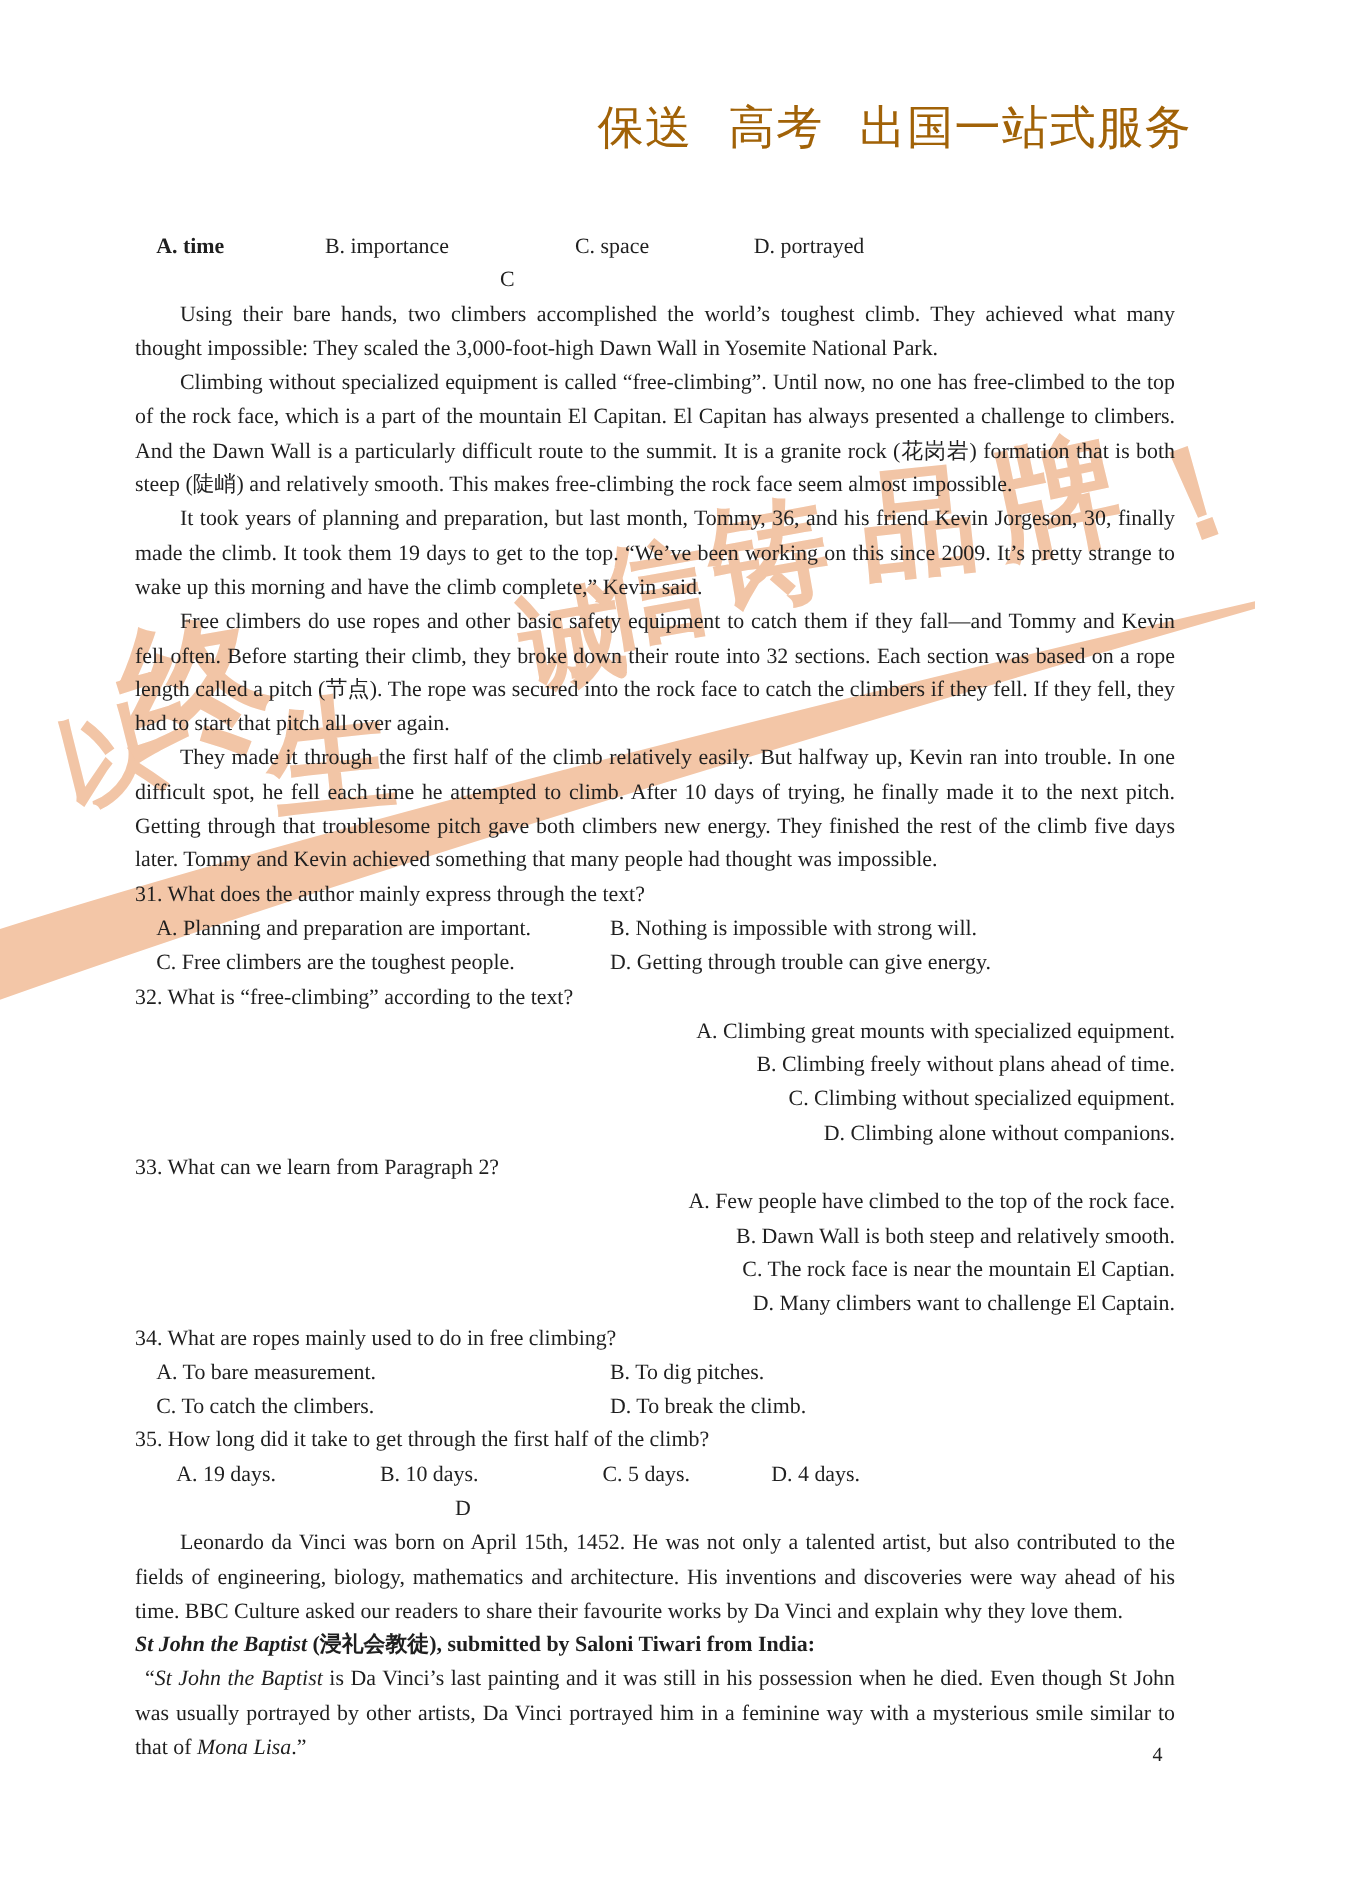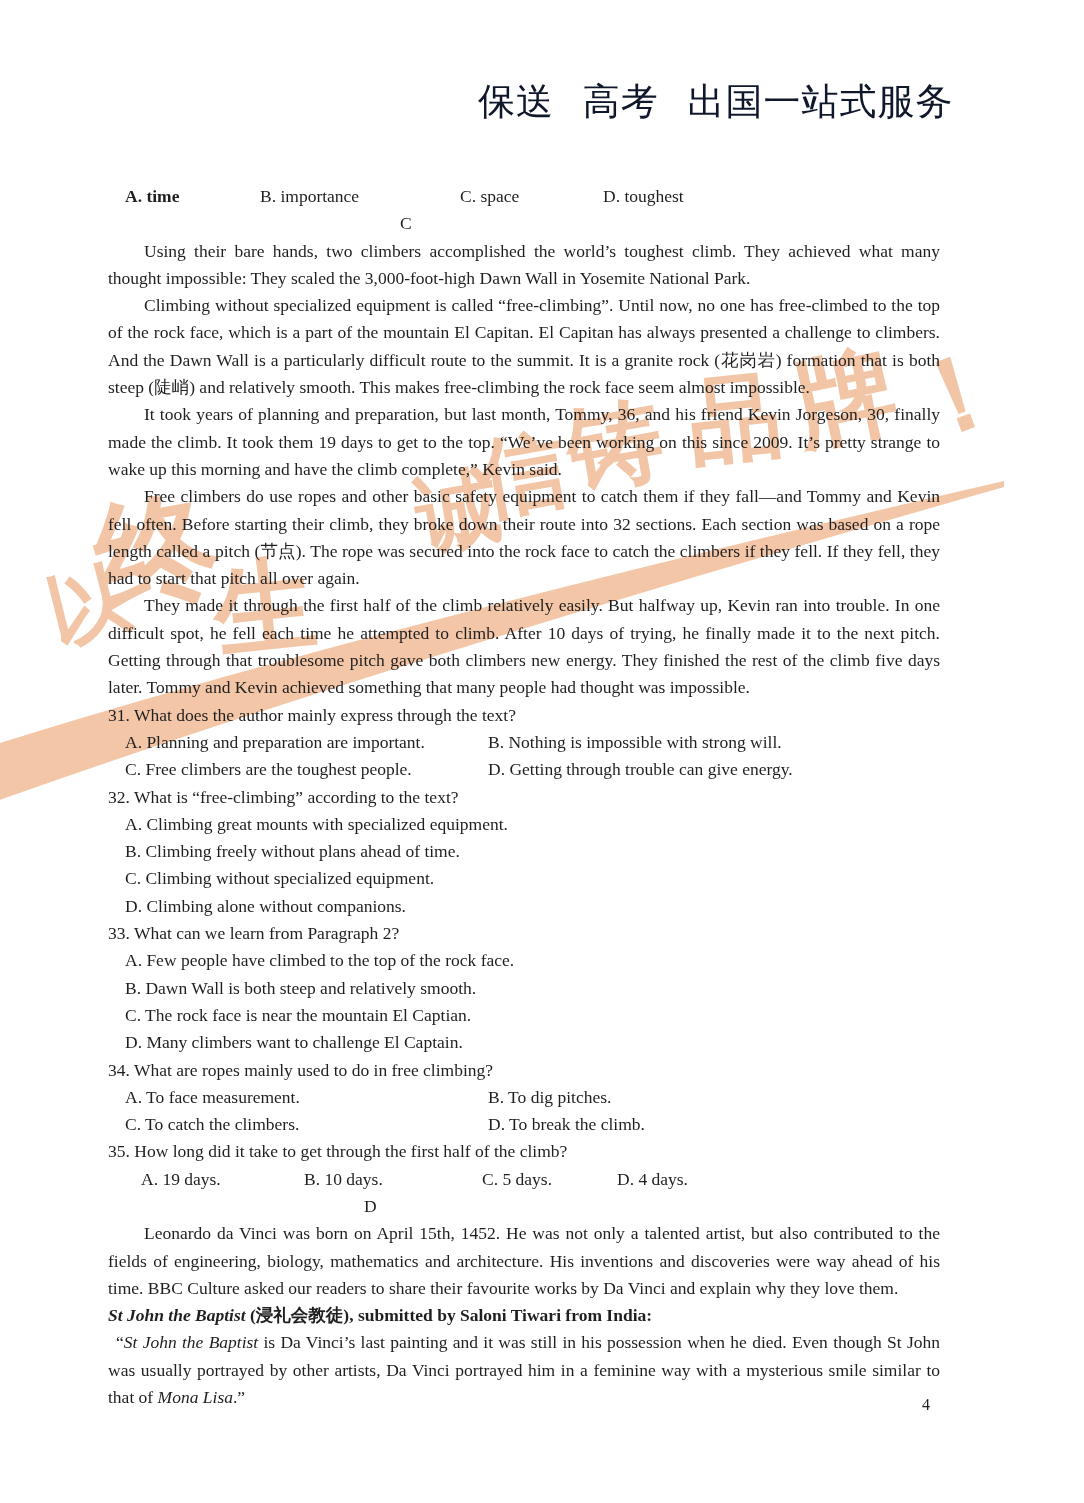--- a/index.html
+++ b/index.html
@@ -6,32 +6,32 @@
   .page{position:relative;width:1084px;height:1503px;background:#ffffff;overflow:hidden;
         font-family:"Liberation Serif",serif;color:#1f1f1f;}
   
   .wm-layer{position:absolute;inset:0;z-index:0;pointer-events:none;}
   .wm-char{position:absolute;color:#f2c5a6;font-family:"DejaVu Sans",sans-serif;
            font-weight:bold;line-height:1;white-space:nowrap;}
   .wm-svg{position:absolute;left:0;top:0;}
   
   .brand{position:absolute;left:478px;top:80px;z-index:1;
          font-family:"DejaVu Sans",sans-serif;font-size:37px;line-height:44px;
-         color:#0f172a;letter-spacing:1px;word-spacing:16px;white-space:nowrap;}
+         color:#a16207;letter-spacing:1px;word-spacing:16px;white-space:nowrap;}
   
   .content{position:absolute;left:108px;top:183px;width:832px;z-index:1;
            font-size:17.5px;line-height:27.3px;}
   .content p{margin:0;text-align:justify;text-indent:36px;}
   .row{position:relative;height:27.3px;}
   .row span{position:absolute;top:0;white-space:nowrap;}
   .h-center{height:27.3px;}
   .h-c{margin-left:292px;}
   .h-d{margin-left:256px;}
   .stem{white-space:nowrap;}
-  .opt-list{padding-left:17px;white-space:nowrap;}
+  .opt-list{padding-left:17px;white-space:nowrap;text-align:right;}
   .two-col{display:flex;padding-left:17px;}
   .two-col .c1{width:363px;flex:0 0 auto;white-space:nowrap;}
   .two-col .c2{white-space:nowrap;}
   .four-col{display:flex;padding-left:17px;}
   .four-col .w1{width:163px;flex:0 0 auto;white-space:nowrap;margin-left:16px;}
   .four-col .w2{width:154px;flex:0 0 auto;white-space:nowrap;}
   .four-col .w3{width:135px;flex:0 0 auto;white-space:nowrap;margin-left:24px;}
   .subhead{font-weight:bold;text-align:left;text-indent:0 !important;}
   .bi{font-style:italic;font-weight:bold;}
   .it{font-style:italic;}
@@ -60,21 +60,21 @@
   </div>
 
   <div class="brand">保送 高考 出国一站式服务</div>
 
   <div class="content">
 
     <div class="row">
       <span style="left:17px;font-weight:bold;">A. time</span>
       <span style="left:152px;">B. importance</span>
       <span style="left:352px;">C. space</span>
-      <span style="left:495px;">D. toughest</span>
+      <span style="left:495px;">D. portrayed</span>
     </div>
 
     <div class="h-center h-c">C</div>
     <p>Using their bare hands, two climbers accomplished the world’s toughest climb. They achieved what many thought impossible: They scaled the 3,000-foot-high Dawn Wall in Yosemite National Park.</p>
     <p>Climbing without specialized equipment is called “free-climbing”. Until now, no one has free-climbed to the top of the rock face, which is a part of the mountain El Capitan. El Capitan has always presented a challenge to climbers. And the Dawn Wall is a particularly difficult route to the summit. It is a granite rock (花岗岩) formation that is both steep (陡峭) and relatively smooth. This makes free-climbing the rock face seem almost impossible.</p>
     <p>It took years of planning and preparation, but last month, Tommy, 36, and his friend Kevin Jorgeson, 30, finally made the climb. It took them 19 days to get to the top. “We’ve been working on this since 2009. It’s pretty strange to wake up this morning and have the climb complete,” Kevin said.</p>
     <p>Free climbers do use ropes and other basic safety equipment to catch them if they fall—and Tommy and Kevin fell often. Before starting their climb, they broke down their route into 32 sections. Each section was based on a rope length called a pitch (节点). The rope was secured into the rock face to catch the climbers if they fell. If they fell, they had to start that pitch all over again.</p>
     <p>They made it through the first half of the climb relatively easily. But halfway up, Kevin ran into trouble. In one difficult spot, he fell each time he attempted to climb. After 10 days of trying, he finally made it to the next pitch. Getting through that troublesome pitch gave both climbers new energy. They finished the rest of the climb five days later. Tommy and Kevin achieved something that many people had thought was impossible.</p>
 
     <div class="stem">31. What does the author mainly express through the text?</div>
@@ -94,21 +94,21 @@
     <div class="opt-list">D. Climbing alone without companions.</div>
 
     <div class="stem">33. What can we learn from Paragraph 2?</div>
     <div class="opt-list">A. Few people have climbed to the top of the rock face.</div>
     <div class="opt-list">B. Dawn Wall is both steep and relatively smooth.</div>
     <div class="opt-list">C. The rock face is near the mountain El Captian.</div>
     <div class="opt-list">D. Many climbers want to challenge El Captain.</div>
 
     <div class="stem">34. What are ropes mainly used to do in free climbing?</div>
     <div class="two-col">
-      <span class="c1">A. To face measurement.</span>
+      <span class="c1">A. To bare measurement.</span>
       <span class="c2">B. To dig pitches.</span>
     </div>
     <div class="two-col">
       <span class="c1">C. To catch the climbers.</span>
       <span class="c2">D. To break the climb.</span>
     </div>
 
     <div class="stem">35. How long did it take to get through the first half of the climb?</div>
     <div class="four-col">
       <span class="w1">A. 19 days.</span>

